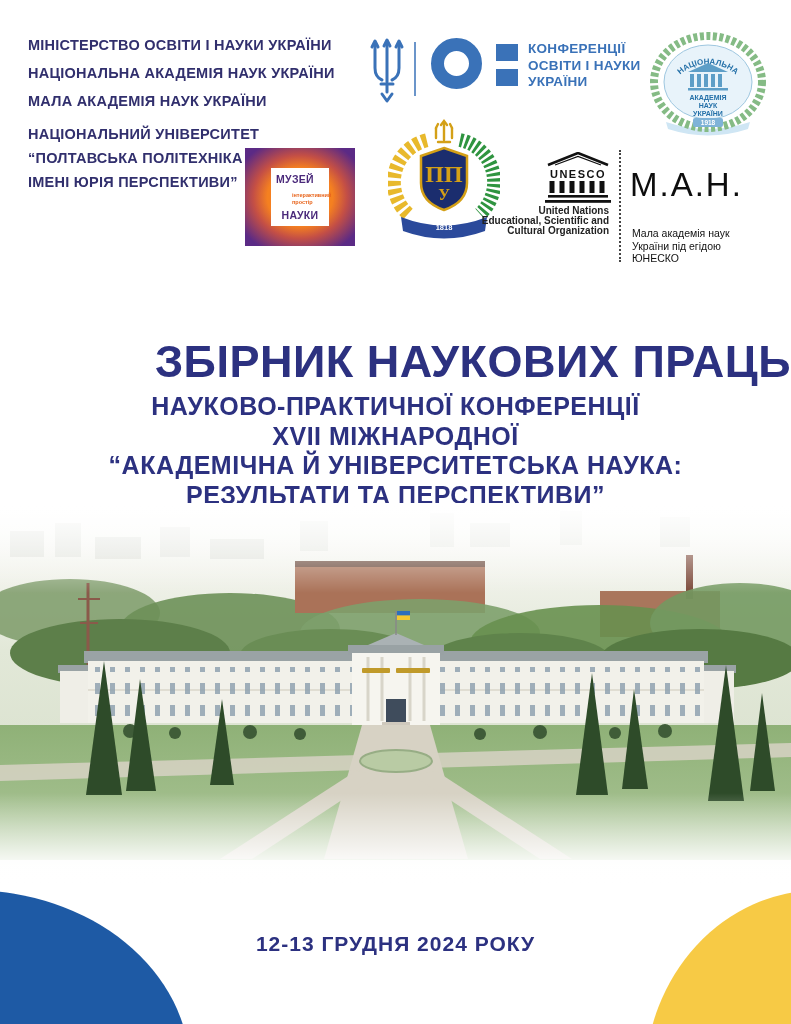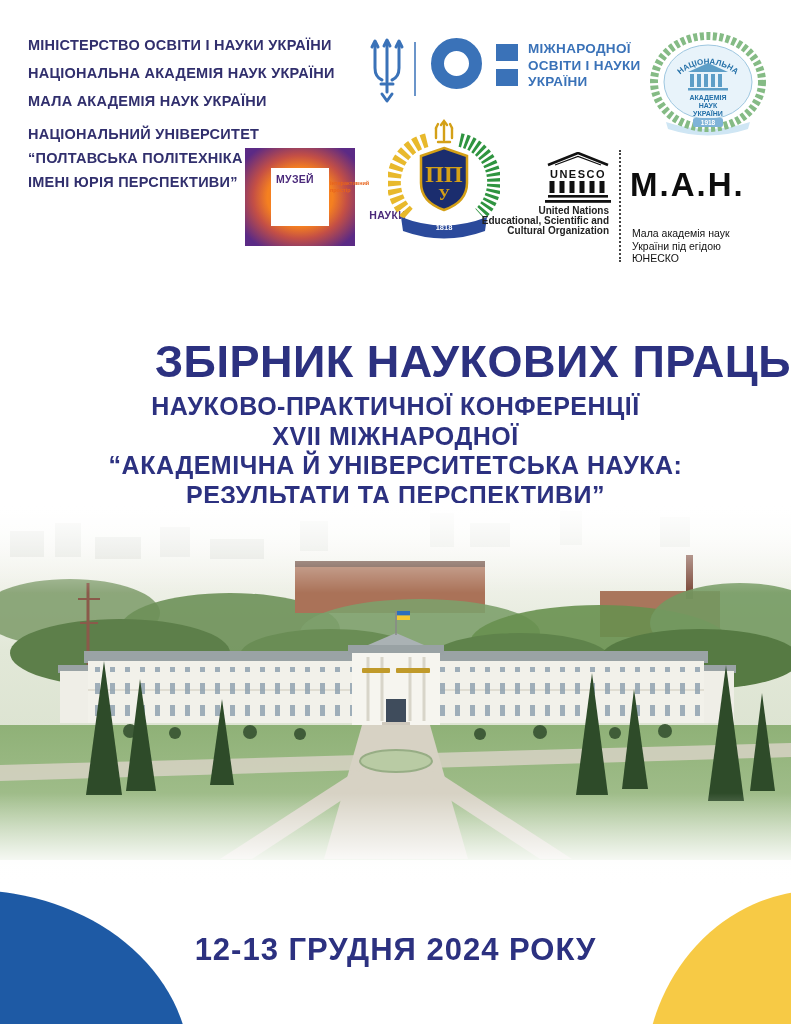--- a/index.html
+++ b/index.html
@@ -20,42 +20,42 @@
   .o-sq1{position:absolute;left:496px;top:44px;width:22px;height:17px;background:#3a72b8;}
   .o-sq2{position:absolute;left:496px;top:69px;width:22px;height:17px;background:#3a72b8;}
   .mon-caption{position:absolute;left:528px;top:41px;color:#3a72b8;font-weight:bold;
     font-size:13.5px;line-height:16.5px;letter-spacing:.3px;}
   .nas-svg{position:absolute;left:650px;top:32px;}
   
   .museum{position:absolute;left:245px;top:148px;width:110px;height:98px;
     background:radial-gradient(ellipse at center,#f58020 42%,#c44f45 60%,#5b2a85 88%);
     display:flex;align-items:center;justify-content:center;}
   .museum-inner{width:58px;height:58px;background:#fff;box-sizing:border-box;
-    padding:5px;display:flex;flex-direction:row;}
+    padding:5px;display:flex;flex-direction:column;}
   .muz-top{font-size:10.5px;font-weight:bold;color:#4b2a7b;letter-spacing:.3px;}
   .muz-tag{margin-top:7px;margin-left:16px;font-size:5.5px;line-height:6.5px;color:#e8641b;font-weight:bold;}
-  .muz-bot{margin-top:auto;text-align:right;font-size:10.5px;font-weight:bold;color:#4b2a7b;letter-spacing:.3px;}
+  .muz-bot{margin-top:auto;text-align:center;font-size:10.5px;font-weight:bold;color:#4b2a7b;letter-spacing:.3px;}
   .emblem-svg{position:absolute;left:388px;top:118px;}
   .unesco-temple{position:absolute;left:545px;top:152px;}
   .unesco-cap{position:absolute;left:478px;top:206px;width:131px;text-align:right;
     font-size:10px;line-height:10px;color:#222;font-weight:bold;}
   .dotline{position:absolute;left:619px;top:150px;height:112px;width:0;border-left:2px dotted #444;}
-  .man-title{position:absolute;left:630px;top:166px;font-size:33px;font-weight:bold;color:#0d0d0d;
+  .man-title{position:absolute;left:630px;top:166px;font-size:33px;font-weight:normal;color:#0d0d0d;
     letter-spacing:2px;}
   .man-cap{position:absolute;left:632px;top:227px;font-size:10.5px;line-height:12.5px;color:#111;}
   
   .title-main{position:absolute;left:0;top:336px;width:100%;text-align:right;
     color:#2c3180;font-size:45px;font-weight:bold;letter-spacing:.5px;}
   .title-sub{position:absolute;left:0;top:392px;width:100%;text-align:center;
     color:#2c3180;font-size:25px;line-height:29.5px;font-weight:bold;letter-spacing:.5px;}
   
   .photo{position:absolute;left:0;top:503px;width:791px;height:387px;}
   
   .event-date{position:absolute;left:0;top:932px;width:100%;text-align:center;
-    color:#2c3180;font-size:31px;font-weight:bold;letter-spacing:1px;}
+    color:#2c3180;font-size:21px;font-weight:bold;letter-spacing:1px;}
   .corner-blue{position:absolute;left:-250px;top:890px;width:440px;height:360px;
     border-radius:50%;background:#1e5aa5;}
   .corner-yellow{position:absolute;left:645px;top:890px;width:350px;height:380px;
     border-radius:50%;background:#f7ca45;}
 </style>
 </head>
 <body>
 
 <div class="page">
 
@@ -79,21 +79,21 @@
       <path d="M13,48 h12"></path>
       <path d="M19,48 v8"></path>
       <path d="M14,58 l5,7 5,-7"></path>
     </g>
   </svg>
   <div class="vline"></div>
   <div class="o-ring"></div>
   <div class="o-sq1"></div>
   <div class="o-sq2"></div>
   <div class="mon-caption">
-    <div>МІЖНАРОДНОЇ</div>
+    <div>КОНФЕРЕНЦІЇ</div>
     <div>ОСВІТИ І НАУКИ</div>
     <div>УКРАЇНИ</div>
   </div>
 
   <svg class="nas-svg" width="116" height="106" viewBox="0 0 116 106">
     <defs>
       <path id="nasArc" d="M22,56 A37,31 0 0 1 94,56" fill="none"></path>
     </defs>
     <path d="M16,90 Q58,104 100,90 L98,97 Q58,110 18,97 Z" fill="#cfe6f4"></path>
     <ellipse cx="58" cy="50" rx="54" ry="46" fill="#ffffff" stroke="#85bb85" stroke-width="8" stroke-dasharray="4 2.5"></ellipse>

